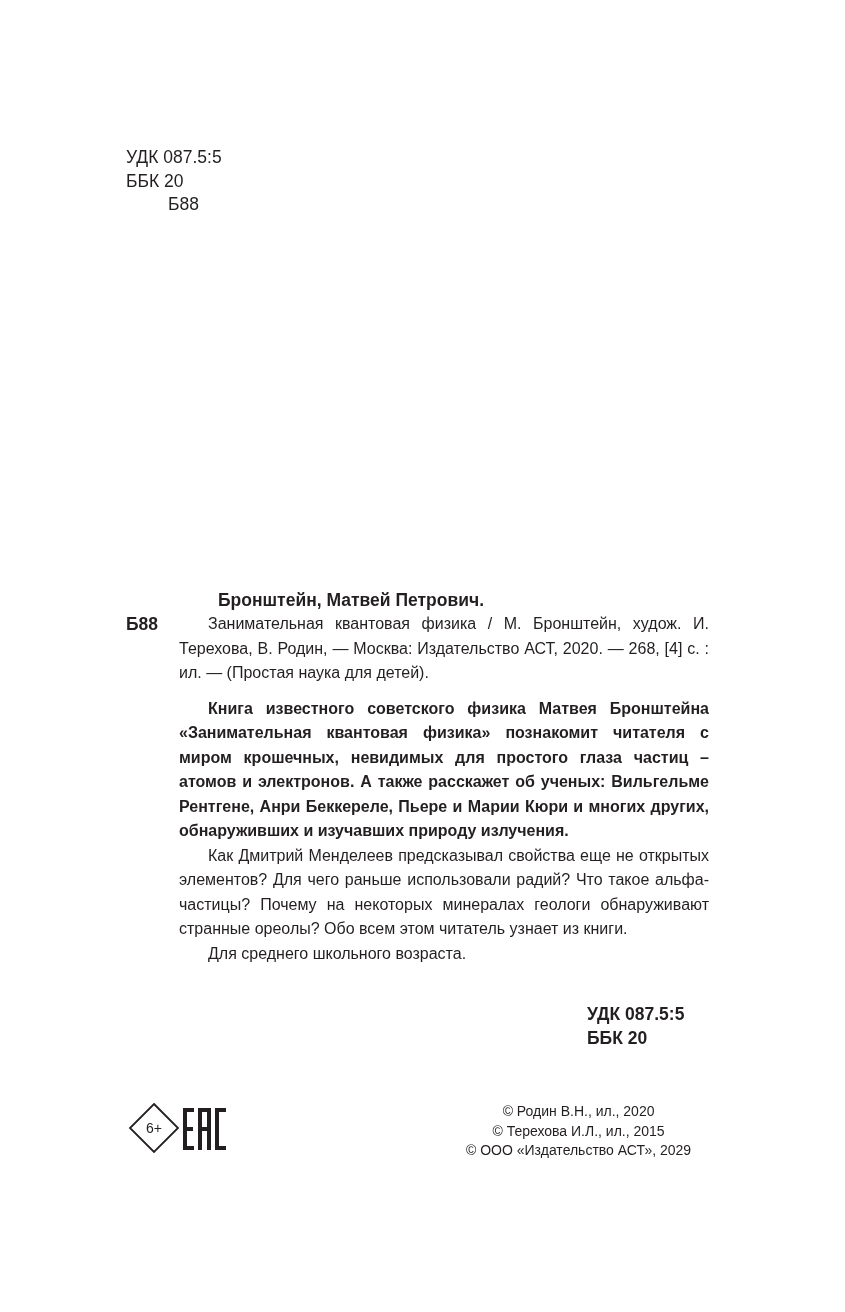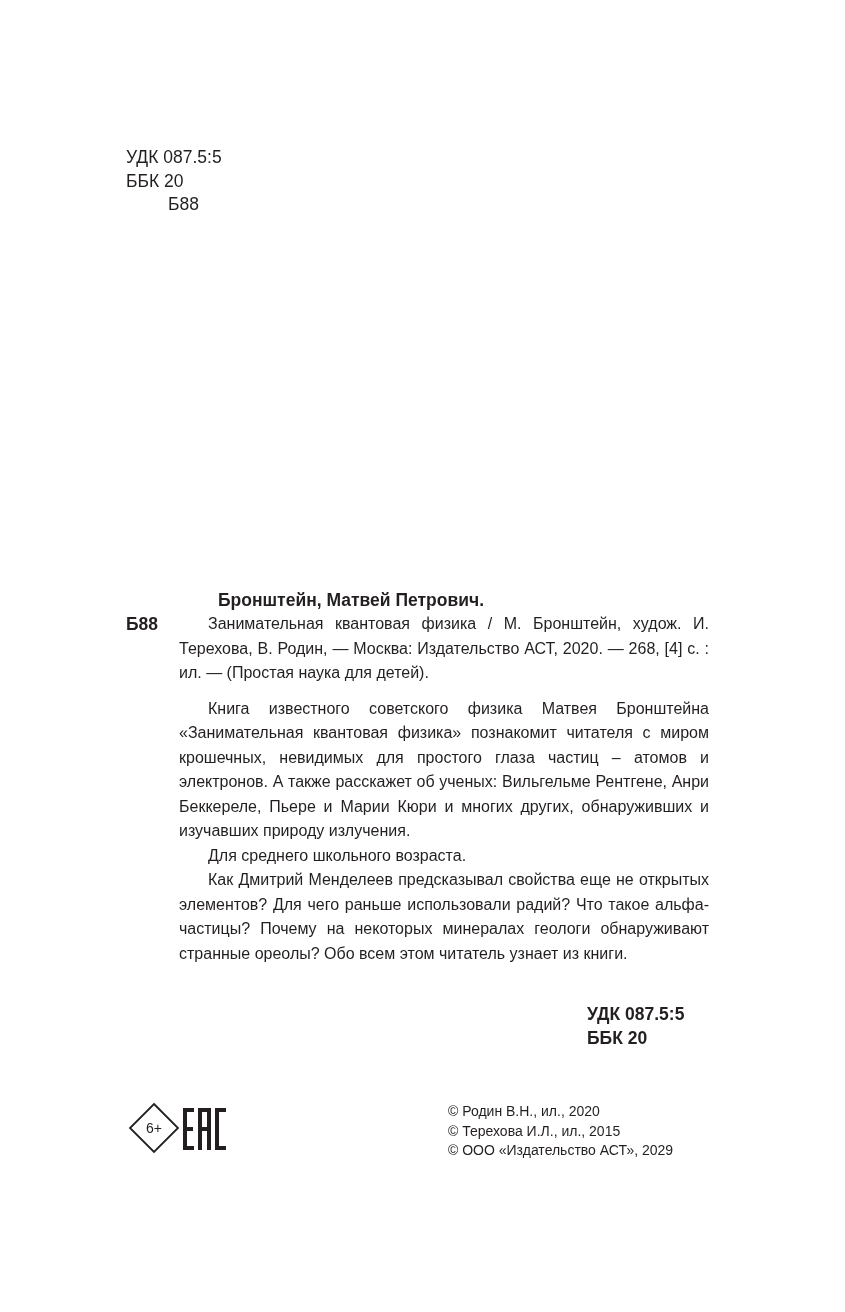--- a/index.html
+++ b/index.html
@@ -13,46 +13,46 @@
     .top-codes .indent { padding-left: 42px; }
 
     .author { left: 179px; top: 588px; font-size: 17.5px; font-weight: bold; line-height: 24px; white-space: nowrap; margin-left: 39px; }
     .cutter { left: 126px; top: 612px; font-size: 17.5px; font-weight: bold; line-height: 24px; }
     .biblio {
       left: 179px; top: 612px; width: 530px;
       font-size: 16px; line-height: 24.5px; text-align: justify;
     }
     .biblio p { margin: 0; text-indent: 29px; text-align: justify; }
     .isbn { margin-top: 5px !important; }
-    .annot { margin-top: 11px !important; }
+    .annot { margin-top: 11px !important; font-weight: bold; }
 
     .bottom-codes { left: 587px; top: 1003px; font-size: 17.5px; font-weight: bold; line-height: 23.5px; }
 
     .age-badge { left: 128px; top: 1102px; width: 52px; height: 52px; }
     .eac { left: 183px; top: 1108px; width: 44px; height: 42px; }
 
-    .copyrights { left: 448px; top: 1102px; font-size: 14px; line-height: 19.5px; white-space: nowrap; }
+    .copyrights { left: 466px; top: 1102px; font-size: 14px; line-height: 19.5px; white-space: nowrap; text-align: center; }
   </style>
 </head>
 <body>
 
 <div class="abs top-codes">
   <div>УДК 087.5:5</div>
   <div>ББК 20</div>
   <div class="indent">Б88</div>
 </div>
 
 <div class="abs author">Бронштейн, Матвей Петрович.</div>
 <div class="abs cutter">Б88</div>
 
 <div class="abs biblio">
   <p>Занимательная квантовая физика / М. Бронштейн, худож. И. Терехова, В. Родин,  — Москва: Издательство АСТ, 2020. — 268, [4] с. : ил. — (Простая наука для детей).</p>
   <p class="annot">Книга известного советского физика Матвея Бронштейна «Занимательная квантовая физика» познакомит читателя с миром крошечных, невидимых для простого глаза частиц – атомов и электронов. А также расскажет об ученых: Вильгельме Рентгене, Анри Беккереле, Пьере и Марии Кюри и многих других, обнаруживших и изучавших природу излучения.</p>
+  <p>Как Дмитрий Менделеев предсказывал свойства еще не открытых элементов? Для чего раньше использовали радий? Что такое альфа-частицы? Почему на некоторых минералах геологи обнаруживают странные ореолы? Обо всем этом читатель узнает из книги.</p>
   <p>Для среднего школьного возраста.</p>
-  <p>Как Дмитрий Менделеев предсказывал свойства еще не открытых элементов? Для чего раньше использовали радий? Что такое альфа-частицы? Почему на некоторых минералах геологи обнаруживают странные ореолы? Обо всем этом читатель узнает из книги.</p>
 </div>
 
 <div class="abs bottom-codes">
   <div>УДК 087.5:5</div>
   <div>ББК 20</div>
 </div>
 
 <div class="abs age-badge">
   <svg width="52" height="52" viewBox="0 0 52 52">
     <polygon points="26,2 50,26 26,50 2,26" fill="none" stroke="#231f20" stroke-width="1.8"></polygon>

